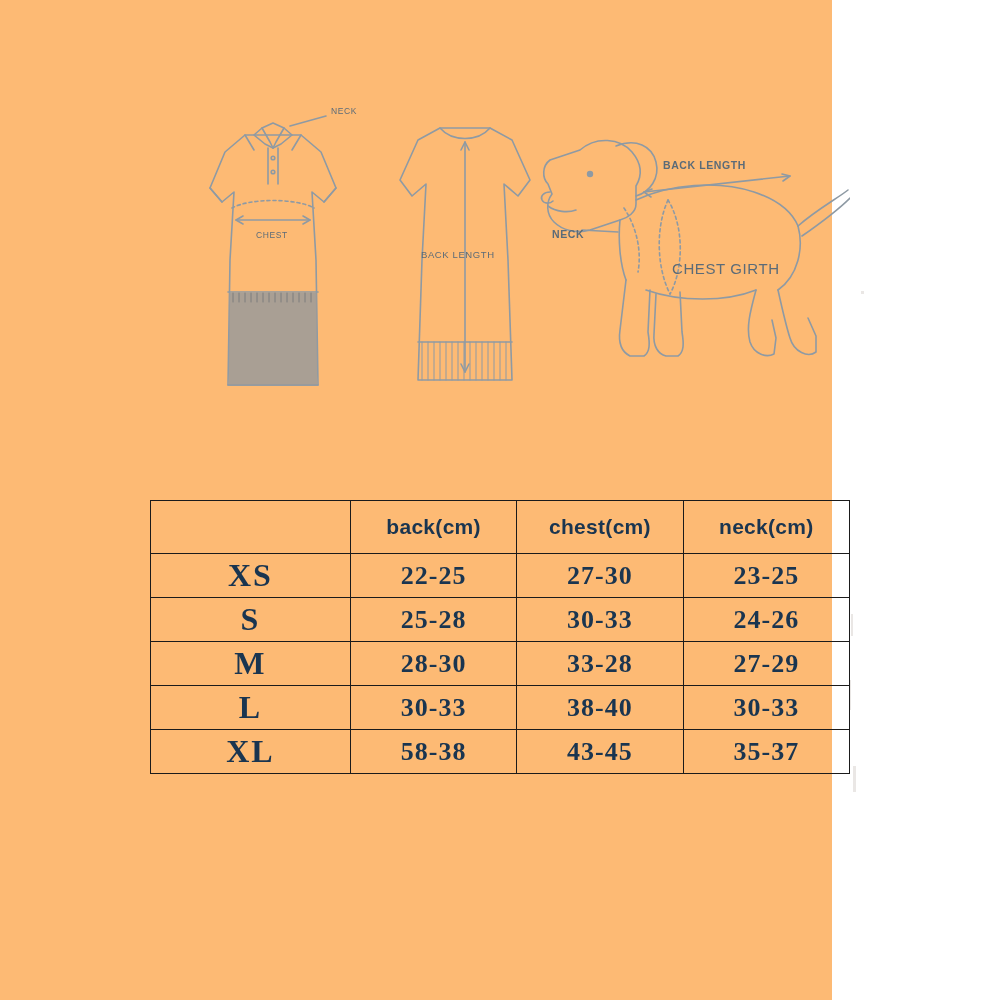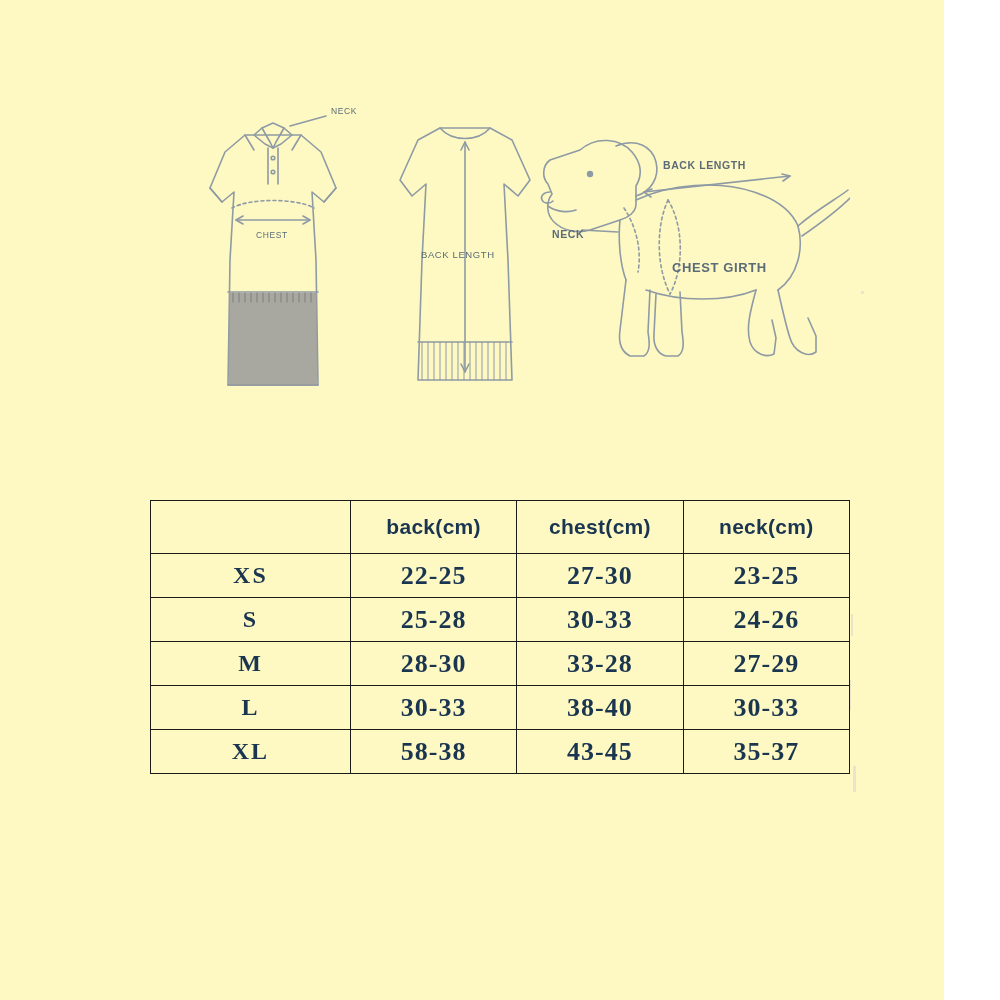--- a/index.html
+++ b/index.html
@@ -9,23 +9,23 @@
   }
   body {
     width: 1000px;
     height: 1000px;
     font-family: "Liberation Sans", sans-serif;
     position: relative;
     overflow: hidden;
   }
   #page {
     position: relative;
-    width: 944px;
+    width: 832px;
     height: 1000px;
-    background: #fef9c3;
+    background: #fdba74;
   }
 
   
   #illustration {
     position: absolute;
     left: 150px;
     top: 80px;
     width: 700px;
     height: 370px;
   }
@@ -69,21 +69,21 @@
   #size-table thead th.corner {
     border-top-color: #1b1b1b;
   }
   #size-table tbody td {
     height: 43px;
     font-size: 26px;
     font-weight: bold;
     letter-spacing: 1px;
   }
   #size-table tbody td.size-name {
-    font-size: 24px;
+    font-size: 32px;
     letter-spacing: 2px;
   }
   col.c1 { width: 28.6%; }
   col.c2 { width: 23.8%; }
   col.c3 { width: 23.8%; }
   col.c4 { width: 23.8%; }
 
   
   .speck {
     position: absolute;
@@ -213,21 +213,21 @@
     </svg>
 
     
     <div class="diagram-label tiny" style="left:181px; top:26px;">NECK</div>
     <div class="diagram-label tiny" style="left:106px; top:150px;">CHEST</div>
 
     <div class="diagram-label" style="left:271px; top:169px; font-size:9.5px;">BACK LENGTH</div>
 
     <div class="diagram-label" style="left:513px; top:79px; font-size:10.5px; font-weight:bold;">BACK LENGTH</div>
     <div class="diagram-label" style="left:402px; top:148px; font-size:10.5px; font-weight:bold;">NECK</div>
-    <div class="diagram-label" style="left:522px; top:180px; font-size:13px; font-weight:bold;">CHEST GIRTH</div>
+    <div class="diagram-label" style="left:522px; top:180px; font-size:15px; font-weight:normal;">CHEST GIRTH</div>
   </div>
 
   <div class="speck" style="left:861px; top:291px; width:3px; height:3px;"></div>
   <div class="speck" style="left:851px; top:614px; width:2px; height:22px;"></div>
   <div class="speck" style="left:849px; top:680px; width:2px; height:30px;"></div>
   <div class="speck" style="left:853px; top:766px; width:3px; height:26px;"></div>
 
   <table id="size-table">
     <colgroup>
       <col class="c1">

